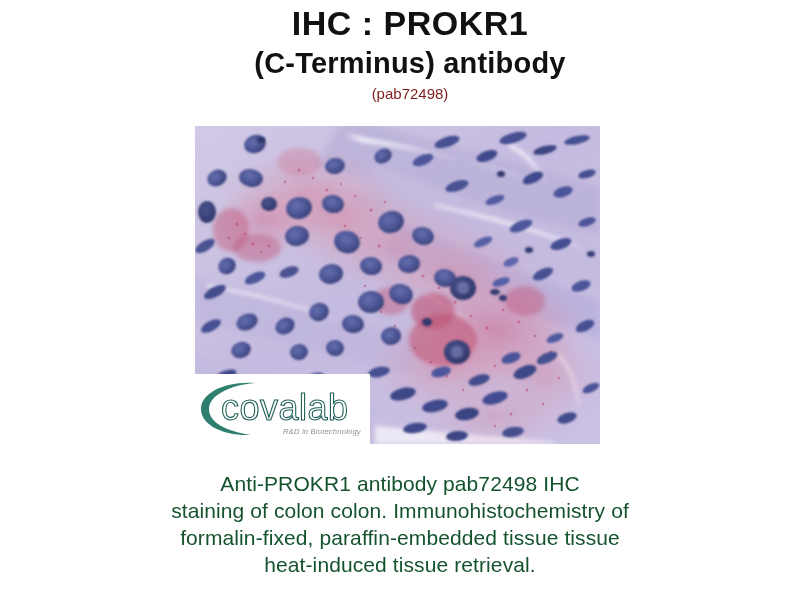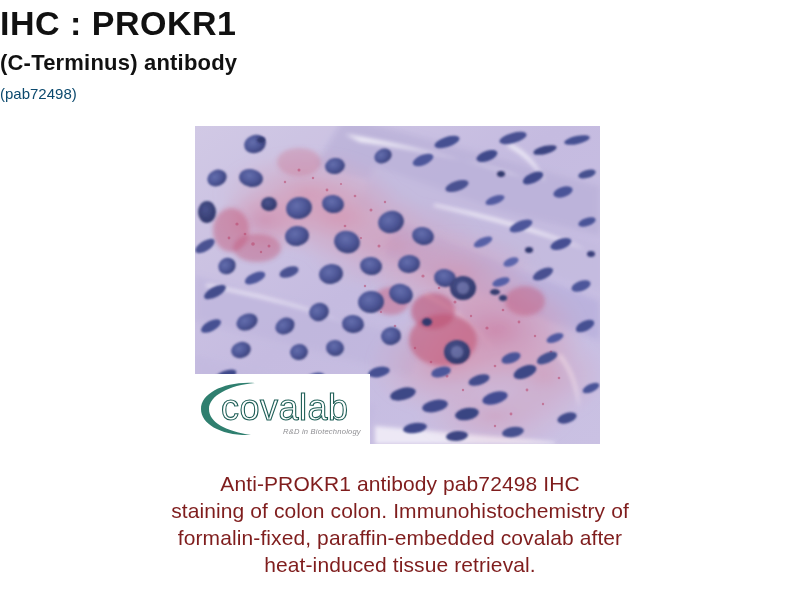--- a/index.html
+++ b/index.html
@@ -13,45 +13,46 @@
     height: 600px;
     overflow: hidden;
     font-family: "Liberation Sans", sans-serif;
     color: #1a1a1a;
     position: relative;
   }
 
   
   .title-block {
     width: 100%;
-    text-align: left;
+    text-align: center;
     padding-top: 4px;
     box-sizing: border-box;
+    padding-left: 20px;
   }
   .title-line {
     font-size: 34px;
     font-weight: bold;
     letter-spacing: 0.5px;
     line-height: 39px;
     color: #111111;
     white-space: nowrap;
   }
   .title-line-2 {
-    font-size: 22px;
+    font-size: 29px;
     font-weight: bold;
     letter-spacing: 0.2px;
     line-height: 40px;
     color: #111111;
     white-space: nowrap;
   }
   .catalog-line {
     font-size: 15px;
     font-weight: normal;
     line-height: 19px;
-    color: #0c4a6e;
+    color: #7f1d1d;
     margin-top: 1px;
   }
 
   
   .figure-wrap {
     position: absolute;
     left: 195px;
     top: 126px;
     width: 405px;
     height: 318px;
@@ -86,21 +87,21 @@
 
   
   .caption {
     position: absolute;
     left: 0;
     top: 470px;
     width: 800px;
     text-align: center;
     font-size: 21px;
     line-height: 27px;
-    color: #7f1d1d;
+    color: #14532d;
     letter-spacing: 0.1px;
   }
   .caption span { display: block; white-space: nowrap; }
 </style>
 </head>
 <body>
 
 <div class="title-block">
   <div class="title-line">IHC : PROKR1</div>
   <div class="title-line-2">(C-Terminus) antibody</div>
@@ -360,15 +361,15 @@
       <text x="26" y="46" font-family="'Liberation Sans', sans-serif" font-size="36" fill="none" stroke="#1f5f57" stroke-width="1.1" letter-spacing="0.5">covalab</text>
 
       <text x="88" y="60" font-family="'Liberation Sans', sans-serif" font-size="7.6" font-style="italic" fill="#8f8f93" letter-spacing="0.2">R&amp;D in Biotechnology</text>
     </svg>
   </div>
 </div>
 
 <div class="caption">
   <span>Anti-PROKR1 antibody pab72498 IHC</span>
   <span>staining of colon colon. Immunohistochemistry of</span>
-  <span>formalin-fixed, paraffin-embedded covalab after</span>
+  <span>formalin-fixed, paraffin-embedded tissue tissue</span>
   <span>heat-induced tissue retrieval.</span>
 </div>
 
 </body></html>

